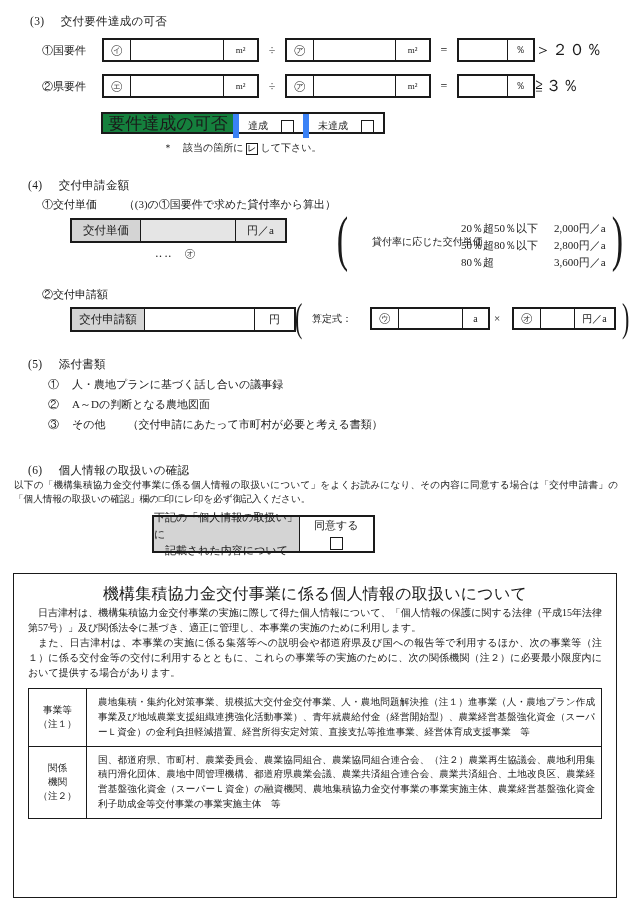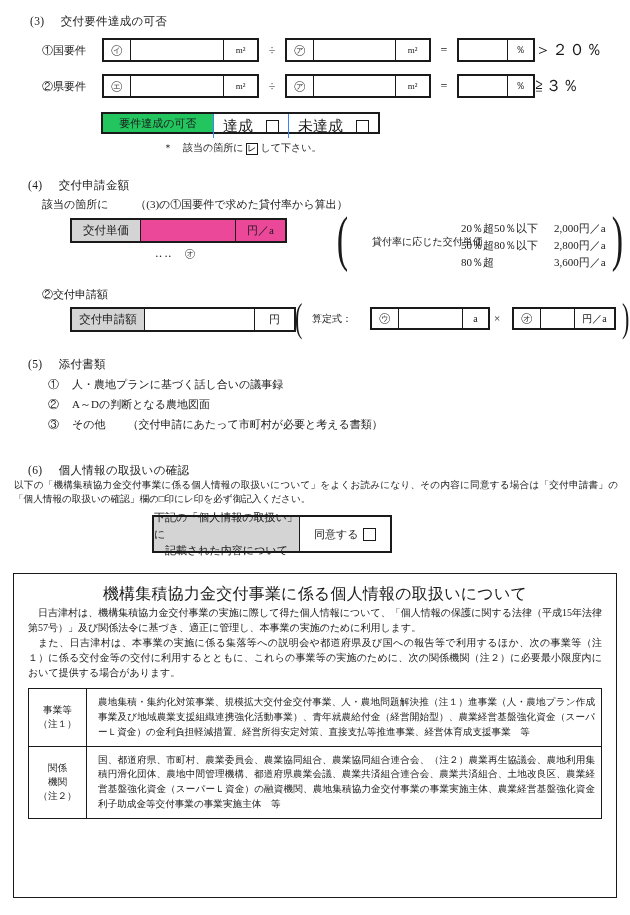--- a/index.html
+++ b/index.html
@@ -81,50 +81,50 @@
   }
 
   
   #achieve {
     position: absolute; left: 101px; top: 112px;
     border: 2px solid #1a1a1a;
     display: flex; height: 22px;
     background: #fff;
   }
   #achieve .a-hdr {
-    width: 110px; background: #22c55e;
+    width: 130px; background: #15803d;
     display: flex; align-items: center; justify-content: center;
-    font-size: 11px;
+    font-size: 17px;
   }
   #achieve .a-opt {
-    border-left: 1px solid #3b82f6;
+    border-left: 6px solid #3b82f6;
     display: flex; align-items: center; justify-content: center;
     gap: 13px; padding: 12px 9px;
-    font-size: 15px;
+    font-size: 10px;
   }
   #note3 {
     position: absolute; left: 163px; top: 141px;
     font-size: 10px; white-space: nowrap;
   }
   .tickbox {
     width: 12px; height: 12px; border: 1px solid #1a1a1a;
     display: inline-flex; align-items: center; justify-content: center;
     font-size: 9px; line-height: 1; vertical-align: middle;
   }
 
   
   #sec4 { position: absolute; left: 0; top: 178px; width: 630px; }
   #sec4 .lbl4 { position: absolute; left: 28px; top: 0; }
   #sec4 .sub1 { position: absolute; left: 42px; top: 19px; font-size: 11px; white-space: nowrap; }
   #sec4 .sub1 .par { margin-left: 24px; }
   #sec4 .sub2 { position: absolute; left: 42px; top: 109px; font-size: 11px; }
 
   #tanka {
     position: absolute; left: 70px; top: 40px;
-    border: 2px solid #1a1a1a; display: flex; height: 25px; background: #ec4899;
+    border: 2px solid #1a1a1a; display: flex; height: 25px; background: #e5e5e5;
   }
   #tanka .t-hdr { width: 68px; background:#d4d4d4; display:flex; align-items:center; justify-content:center; font-size: 11.5px;}
   #tanka .t-val { width: 95px; border-left: 1px solid #1a1a1a; }
   #tanka .t-unit { width: 50px; border-left:1px solid #1a1a1a; display:flex; align-items:center; justify-content:center; font-size: 11px;}
   #tankaMark {
     position: absolute; left: 155px; top: 68px;
     font-size: 11px; letter-spacing: 2px; white-space: nowrap;
   }
 
   #rateBlock {
@@ -199,21 +199,21 @@
     border: 2px solid #1a1a1a; display: flex; height: 38px; background: #fff;
   }
   #consent .c-hdr {
     width: 145px; background: #d4d4d4;
     display: flex; flex-direction: column; align-items: center; justify-content: center;
     font-size: 11px; line-height: 1.5;
   }
   #consent .c-opt {
     border-left: 1px solid #1a1a1a;
     display: flex; align-items: center; justify-content: center;
-    gap: 4px; padding: 0 14px; font-size: 11px;
+    gap: 4px; padding: 0 14px; font-size: 11px; flex-direction: column;
   }
 
   
   #privacy {
     position: absolute; left: 13px; top: 573px;
     width: 604px; height: 325px;
     border: 1px solid #1a1a1a;
     background: #fff;
     padding: 10px 14px;
   }
@@ -330,21 +330,21 @@
 
   <div id="sec4">
 
     <div class="lbl4 sec-head">
       <span>(4)</span>
       <span style="display:inline-block;width:10px"></span>
       <span>交付申請金額</span>
     </div>
 
     <div class="sub1">
-      <span>該当の箇所に</span>
+      <span>①交付単価</span>
       <span class="par">（(3)の①国要件で求めた貸付率から算出）</span>
     </div>
 
     <div id="tanka">
       <div class="t-hdr">交付単価</div>
       <div class="t-val"></div>
       <div class="t-unit">円／a</div>
     </div>
 
     <div id="tankaMark">

